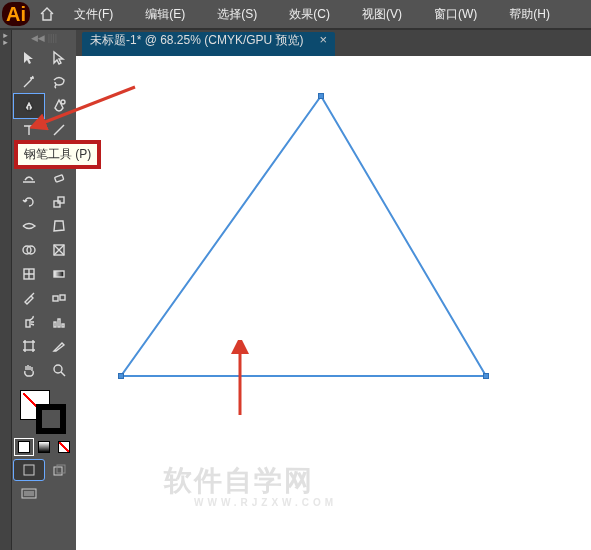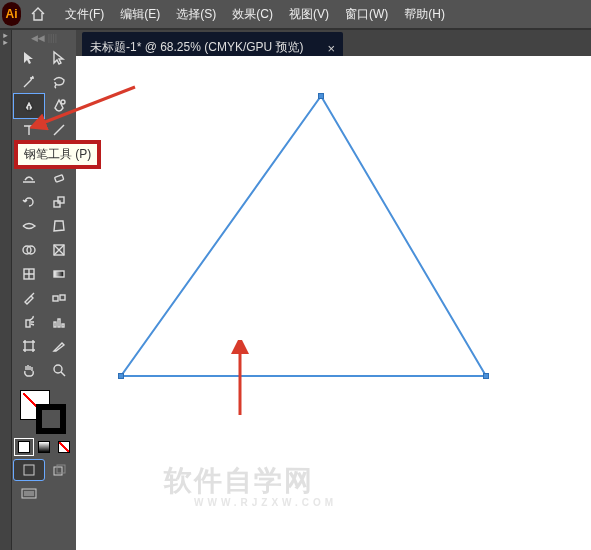--- a/index.html
+++ b/index.html
@@ -13,59 +13,59 @@
     position: relative;
   }
   .menubar {
     height: 28px;
     background: #535353;
     display: flex;
     align-items: center;
     padding: 0 2px;
   }
   .ai-logo {
-    width: 19px; height: 24px;
+    width: 28px; height: 24px;
     background: #330000;
     color: #ff9a00;
     font-weight: bold;
-    font-size: 12px;
+    font-size: 20px;
     display: flex; align-items:center; justify-content:center;
     border-radius:10px;
     margin-right:4px;
   }
   .home-icon {
     width:26px; height:24px;
     display:flex; align-items:center; justify-content:center;
     margin-right:6px;
   }
-  .menu-items { display:flex; gap:0; }
+  .menu-items { display:flex; gap:16px; }
   .menu-item {
     color:#eee;
     padding: 0 8px;
     height:28px;
     display:flex; align-items:center;
     cursor:default;
   }
   .divider-top { height:2px; background:#323232; }
   .tabbar {
     position:absolute;
     left:76px; top:30px; right:0;
     height:26px;
     background:#434343;
     display:flex; align-items:flex-end;
     padding-left:6px;
   }
   .doc-tab {
-    background:#0f172a;
+    background:#0c4a6e;
     color:#ddd;
     height:24px;
-    display:flex; align-items:flex-end;
+    display:flex; align-items:flex-start;
     padding:0 8px;
     font-size:12px;
-    gap:24px;
+    gap:16px;
     border-top-left-radius:2px;
     border-top-right-radius:2px;
   }
   .doc-tab .close { color:#ccc; font-size:13px; cursor:pointer; }
   .left-panels {
     position:absolute;
     left:0; top:30px;
     width:76px;
     bottom:0;
     display:flex;

